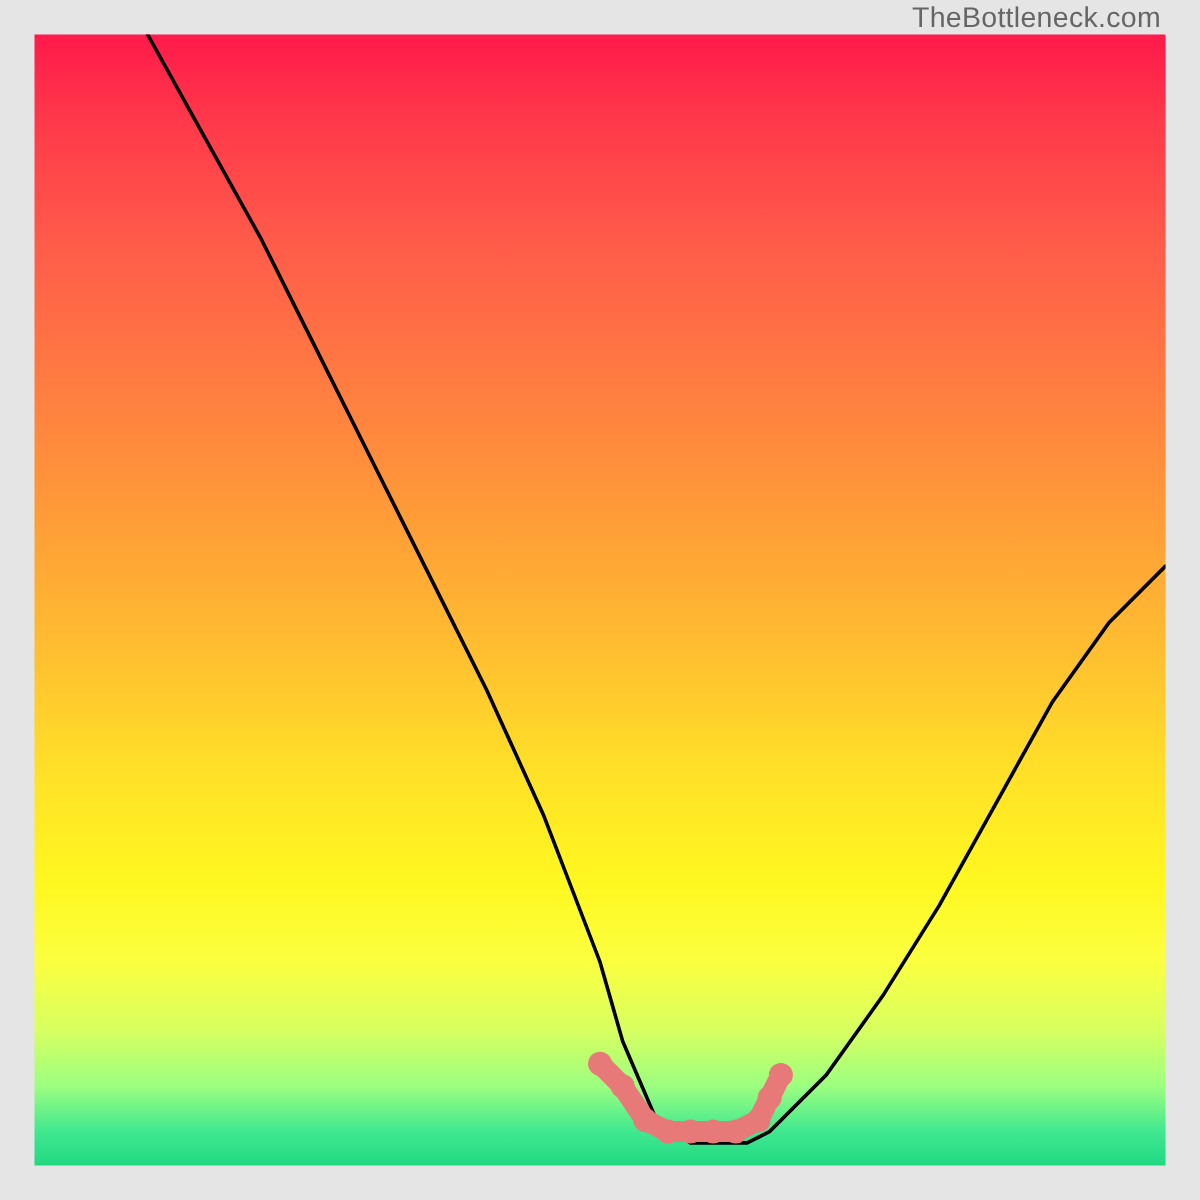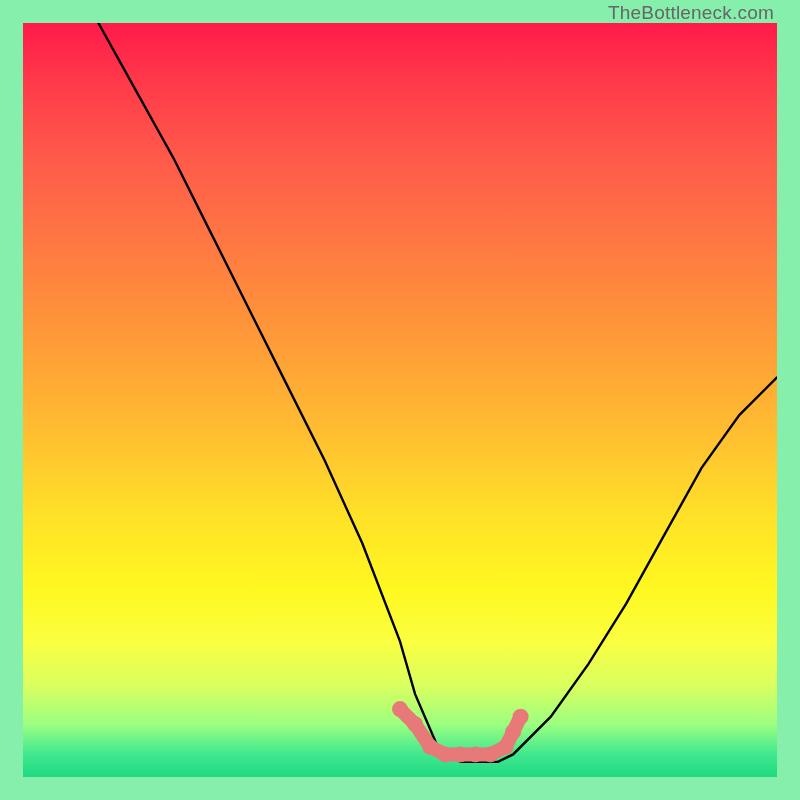--- a/index.html
+++ b/index.html
@@ -7,21 +7,21 @@
     padding: 0;
     background: #000;
     width: 800px;
     height: 800px;
     overflow: hidden;
     font-family: Arial, Helvetica, sans-serif;
   }
   .outer {
     width: 800px;
     height: 800px;
-    background: #86efac;
+    background: #e5e5e5;
     position: relative;
   }
   .plot-area {
     position: absolute;
     left: 23px;
     top: 23px;
     width: 754px;
     height: 754px;
     
     background: linear-gradient(to bottom,

